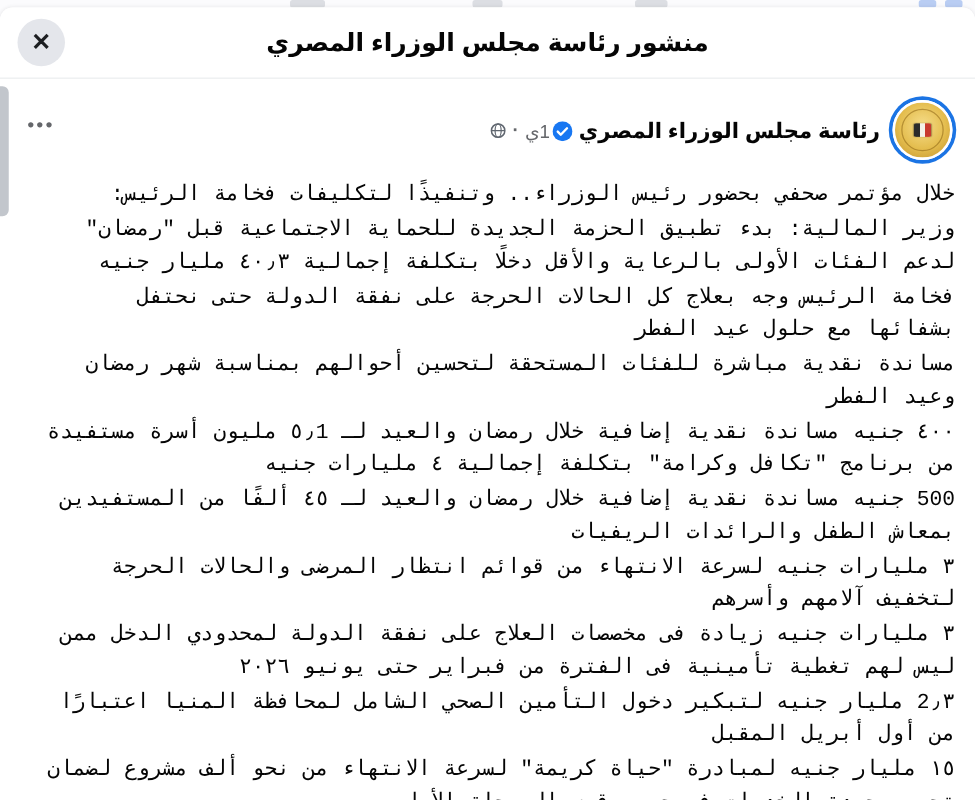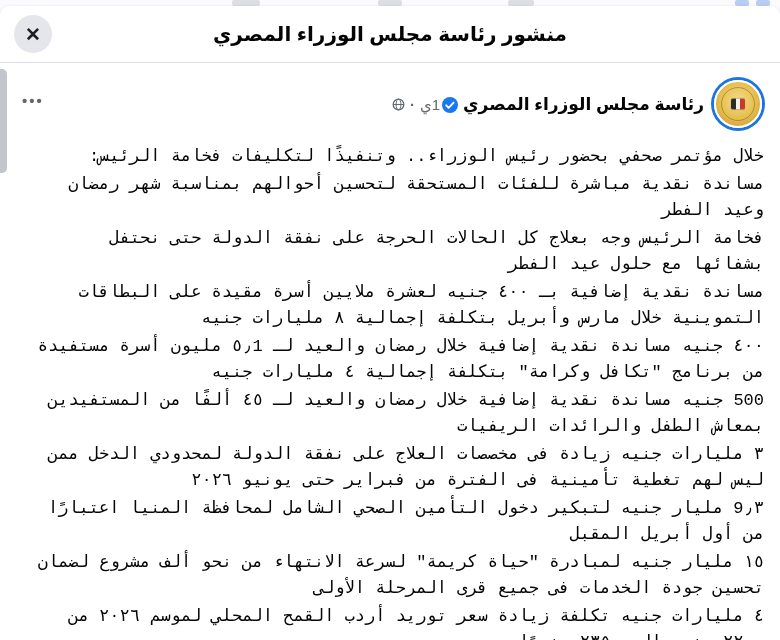--- a/index.html
+++ b/index.html
@@ -140,25 +140,26 @@
           </svg>
         </div>
       </div>
       <button class="more-btn" aria-label="more options">
         <span>•••</span>
       </button>
     </div>
 
     <div class="post-text">
         <p>خلال مؤتمر صحفي بحضور رئيس الوزراء.. وتنفيذًا لتكليفات فخامة الرئيس:</p>
+        <p>وزير المالية: بدء تطبيق الحزمة الجديدة للحماية الاجتماعية قبل "رمضان" لدعم الفئات الأولى بالرعاية والأقل دخلًا بتكلفة إجمالية ٤٠٫٣ مليار جنيه</p>
+        <p>فخامة الرئيس وجه بعلاج كل الحالات الحرجة على نفقة الدولة حتى نحتفل بشفائها مع حلول عيد الفطر</p>
         <p>مساندة نقدية مباشرة للفئات المستحقة لتحسين أحوالهم بمناسبة شهر رمضان وعيد الفطر</p>
-        <p>فخامة الرئيس وجه بعلاج كل الحالات الحرجة على نفقة الدولة حتى نحتفل بشفائها مع حلول عيد الفطر</p>
-        <p>مساندة نقدية إضافية بـ ٤٠٠ جنيه لعشرة ملايين أسرة مقيدة على البطاقات التموينية خلال مارس وأبريل بتكلفة إجمالية ٨ مليارات جنيه</p>
         <p>٤٠٠ جنيه مساندة نقدية إضافية خلال رمضان والعيد لـ ٥٫1 مليون أسرة مستفيدة من برنامج "تكافل وكرامة" بتكلفة إجمالية ٤ مليارات جنيه</p>
         <p>500 جنيه مساندة نقدية إضافية خلال رمضان والعيد لـ ٤٥ ألفًا من المستفيدين بمعاش الطفل والرائدات الريفيات</p>
+        <p>٣ مليارات جنيه لسرعة الانتهاء من قوائم انتظار المرضى والحالات الحرجة لتخفيف آلامهم وأسرهم</p>
         <p>٣ مليارات جنيه زيادة فى مخصصات العلاج على نفقة الدولة لمحدودي الدخل ممن ليس لهم تغطية تأمينية فى الفترة من فبراير حتى يونيو ٢٠٢٦</p>
-        <p>9٫٣ مليار جنيه لتبكير دخول التأمين الصحي الشامل لمحافظة المنيا اعتبارًا من أول أبريل المقبل</p>
+        <p>2٫٣ مليار جنيه لتبكير دخول التأمين الصحي الشامل لمحافظة المنيا اعتبارًا من أول أبريل المقبل</p>
         <p>١٥ مليار جنيه لمبادرة "حياة كريمة" لسرعة الانتهاء من نحو ألف مشروع لضمان تحسين جودة الخدمات فى جميع قرى المرحلة الأولى</p>
         <p>٤ مليارات جنيه تكلفة زيادة سعر توريد أردب القمح المحلي لموسم ٢٠٢٦ من ٢٢٠٠ جنيه إلى ٢٣٥٠ جنيهًا</p>
       </div>
 
   </div>
 </div>
 
 </body></html>

